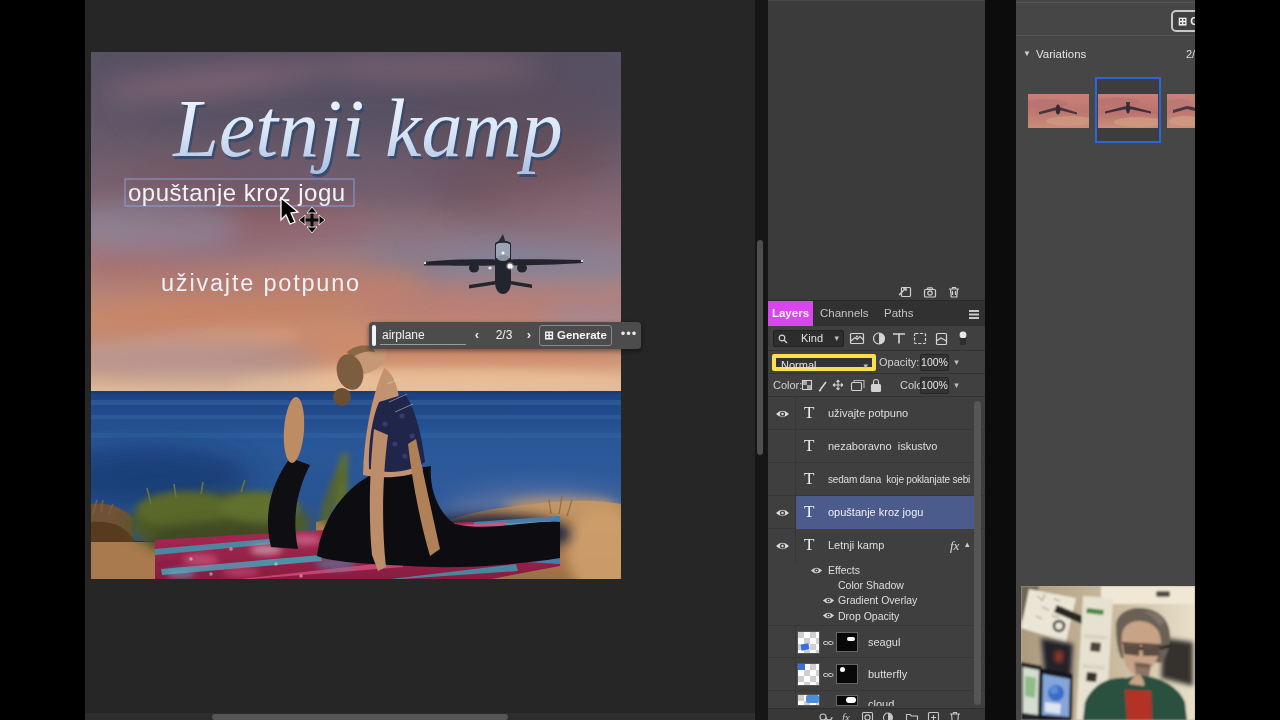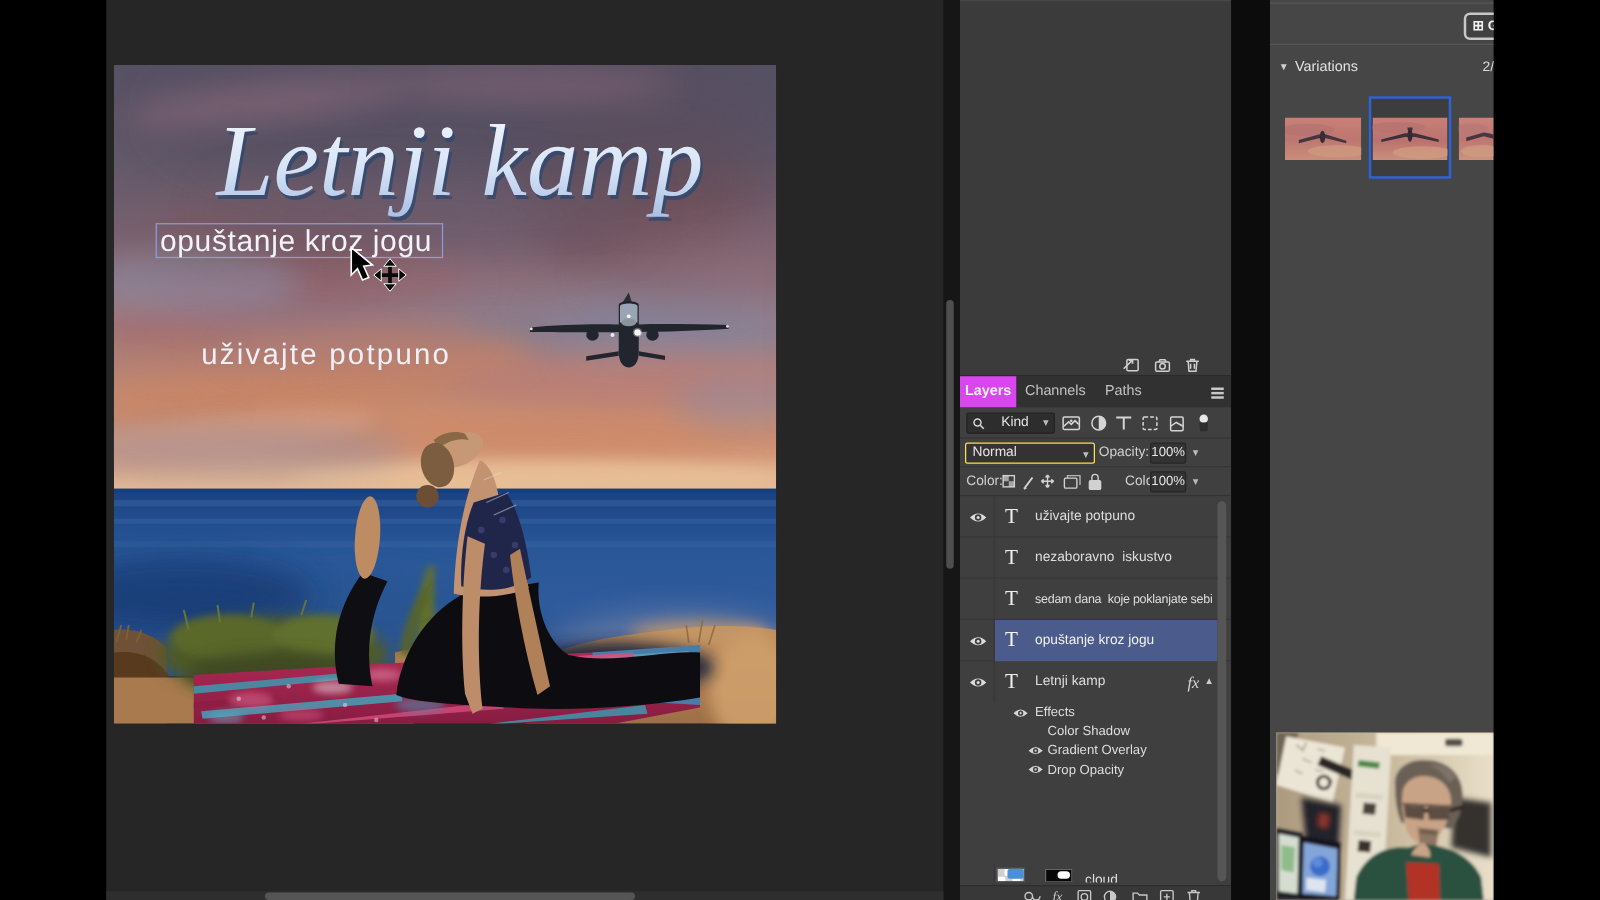--- a/index.html
+++ b/index.html
@@ -199,20 +199,30 @@
         <g fill="#0a0a0a" stroke="#fff" stroke-width="0.8">
           <path d="M208,168 L214,163 L214,173 Z"></path>
           <path d="M234,168 L228,163 L228,173 Z"></path>
           <path d="M221,155 L216,161 L226,161 Z"></path>
           <path d="M221,181 L216,175 L226,175 Z"></path>
         </g>
       </g>
     </svg>
   </div>
 
+  <div class="abs" id="taskbar" style="left:369px;top:322px;width:272px;height:27px;background:#4c4c4c;border-radius:4px;box-shadow:0 2px 5px rgba(0,0,0,0.45);">
+    <div class="abs" style="left:3px;top:3px;width:4px;height:21px;background:#f2f2f2;border-radius:2px;"></div>
+    <div class="abs" style="left:13px;top:3px;width:90px;height:21px;color:#f0f0f0;font-size:12px;line-height:21px;">airplane</div>
+    <div class="abs" style="left:11px;top:22px;width:86px;height:1px;background:#9a9a9a;"></div>
+    <div class="abs" style="left:100px;top:0;width:16px;height:27px;color:#e8e8e8;font-size:13px;line-height:26px;text-align:center;font-weight:bold;">‹</div>
+    <div class="abs" style="left:120px;top:0;width:30px;height:27px;color:#f0f0f0;font-size:12px;line-height:27px;text-align:center;">2/3</div>
+    <div class="abs" style="left:152px;top:0;width:16px;height:27px;color:#e8e8e8;font-size:13px;line-height:26px;text-align:center;font-weight:bold;">›</div>
+    <div class="abs" style="left:170px;top:3px;width:73px;height:21px;border:1px solid #8a8a8a;border-radius:3px;color:#f5f5f5;font-size:11.5px;font-weight:bold;line-height:19px;text-align:center;">⊞ Generate</div>
+    <div class="abs" style="left:248px;top:0;width:24px;height:27px;color:#e8e8e8;font-size:13px;line-height:24px;text-align:center;letter-spacing:1px;">•••</div>
+  </div>
 
   <div class="abs" style="left:85px;top:713px;width:670px;height:7px;background:#2e2e2e;"></div>
   <div class="abs" style="left:212px;top:714px;width:296px;height:6px;background:#555;border-radius:3px;"></div>
   <div class="abs" style="left:756px;top:712px;width:12px;height:8px;background:#3c3c3c;"></div>
 
   <div class="abs" style="left:755px;top:0;width:13px;height:720px;background:#161616;"></div>
   <div class="abs" style="left:757px;top:240px;width:6px;height:215px;background:#4e4e4e;border-radius:3px;"></div>
 
   <div class="abs" id="layerspanel" style="left:768px;top:0;width:217px;height:720px;background:#3e3e3e;">
 
@@ -257,21 +267,21 @@
           <rect x="66.5" y="3.5" width="11" height="10" rx="1" stroke-dasharray="3 1.6"></rect>
           <rect x="88.5" y="3.5" width="10" height="11" rx="1"></rect>
           <path d="M88.5,11 L93,8 L98.5,11"></path>
           <circle cx="115" cy="5" r="3.4" fill="#e8e8e8" stroke="none"></circle>
           <path d="M111.5,8 L118.5,8 L118,15 L112,15 Z" fill="#2d2d2d" stroke="none"></path>
         </g>
       </svg>
     </div>
 
     <div class="abs" style="left:0;top:351px;width:217px;height:23px;background:#404040;border-bottom:1px solid #333;">
-      <div class="abs" style="left:4px;top:3px;width:104px;height:17px;background:#333;border:1px solid #fde047;border-radius:2px;color:#e5e5e5;font-size:11px;line-height:15px;">
+      <div class="abs" style="left:4px;top:3px;width:104px;height:17px;background:#333;border:4px solid #fde047;border-radius:2px;color:#e5e5e5;font-size:11px;line-height:15px;">
         <span style="margin-left:5px;">Normal</span>
         <span class="abs" style="right:4px;top:1px;color:#bbb;font-size:9px;">▾</span>
       </div>
       <div class="abs" style="left:111px;top:3px;color:#d0d0d0;font-size:11px;line-height:17px;">Opacity:</div>
       <div class="abs" style="left:152px;top:3px;width:29px;height:17px;background:#333;border:1px solid #262626;border-radius:2px;color:#e5e5e5;font-size:10.5px;line-height:15px;text-align:center;">100%</div>
       <div class="abs" style="left:182px;top:3px;width:13px;height:17px;color:#bbb;font-size:9px;line-height:17px;text-align:center;">▾</div>
     </div>
 
     <div class="abs" style="left:0;top:374px;width:217px;height:23px;background:#404040;border-bottom:1px solid #333;">
       <div class="abs" style="left:5px;top:3px;color:#d0d0d0;font-size:11px;line-height:17px;">Color:</div>
@@ -363,21 +373,51 @@
       </div>
       <div class="abs" style="left:0;top:211px;width:217px;height:16px;">
         <svg class="abs" style="left:54px;top:3px;" width="13" height="9" viewBox="0 0 15 10">
             <path d="M1,5 Q7.5,-1.5 14,5 Q7.5,11.5 1,5 Z" fill="#d5d5d5"></path>
             <circle cx="7.5" cy="5" r="2.4" fill="#3f3f3f"></circle>
             <circle cx="7.5" cy="5" r="1" fill="#d5d5d5"></circle>
           </svg>
         <div class="abs" style="left:70px;top:2px;font-size:10.5px;">Drop Opacity</div>
       </div>
 
-
+      <div class="abs" style="left:0;top:228px;width:217px;height:33px;border-top:1px solid #373737;border-bottom:1px solid #373737;">
+        <div class="abs" style="left:27px;top:0;width:1px;height:33px;background:#373737;"></div>
+        <div class="abs" style="left:29px;top:5px;width:23px;height:23px;background:
+          conic-gradient(#fff 0 25%,#cfcfcf 0 50%,#fff 0 75%,#cfcfcf 0) 0 0/12px 12px;border:1px solid #555;"></div>
+        <div class="abs" style="left:33px;top:18px;width:8px;height:6px;background:#3a6fd8;transform:rotate(-10deg);"></div>
+        <svg class="abs" style="left:55px;top:13px;" width="11" height="8" viewBox="0 0 11 8">
+            <g stroke="#c9c9c9" fill="none" stroke-width="1">
+              <rect x="0.5" y="2.5" width="4.5" height="3" rx="1.5"></rect>
+              <rect x="5.5" y="2.5" width="4.5" height="3" rx="1.5"></rect>
+            </g>
+          </svg>
+        <div class="abs" style="left:68px;top:6px;width:22px;height:20px;background:#080808;border:1px solid #666;"></div>
+        <div class="abs" style="left:79px;top:11px;width:8px;height:4px;background:#fff;border-radius:2px;"></div>
+        <div class="abs" style="left:100px;top:10px;">seagul</div>
+      </div>
+
+      <div class="abs" style="left:0;top:261px;width:217px;height:33px;border-bottom:1px solid #373737;">
+        <div class="abs" style="left:27px;top:0;width:1px;height:33px;background:#373737;"></div>
+        <div class="abs" style="left:29px;top:5px;width:23px;height:23px;background:
+          conic-gradient(#fff 0 25%,#cfcfcf 0 50%,#fff 0 75%,#cfcfcf 0) 0 0/12px 12px;border:1px solid #555;"></div>
+        <div class="abs" style="left:30px;top:6px;width:7px;height:6px;background:#3a6fd8;"></div>
+        <svg class="abs" style="left:55px;top:13px;" width="11" height="8" viewBox="0 0 11 8">
+            <g stroke="#c9c9c9" fill="none" stroke-width="1">
+              <rect x="0.5" y="2.5" width="4.5" height="3" rx="1.5"></rect>
+              <rect x="5.5" y="2.5" width="4.5" height="3" rx="1.5"></rect>
+            </g>
+          </svg>
+        <div class="abs" style="left:68px;top:6px;width:22px;height:20px;background:#080808;border:1px solid #666;"></div>
+        <div class="abs" style="left:72px;top:9px;width:5px;height:5px;background:#fff;border-radius:50%;"></div>
+        <div class="abs" style="left:100px;top:10px;">butterfly</div>
+      </div>
 
       <div class="abs" style="left:0;top:294px;width:217px;height:15px;overflow:hidden;">
         <div class="abs" style="left:27px;top:0;width:1px;height:15px;background:#373737;"></div>
         <div class="abs" style="left:29px;top:3px;width:23px;height:12px;background:
           conic-gradient(#fff 0 25%,#cfcfcf 0 50%,#fff 0 75%,#cfcfcf 0) 0 0/12px 12px;border:1px solid #555;"></div>
         <div class="abs" style="left:38px;top:4px;width:13px;height:8px;background:#4a90d8;border-radius:2px;"></div>
         <div class="abs" style="left:68px;top:4px;width:22px;height:11px;background:#080808;border:1px solid #666;"></div>
         <div class="abs" style="left:78px;top:6px;width:10px;height:6px;background:#fff;border-radius:3px;"></div>
         <div class="abs" style="left:100px;top:7px;">cloud</div>
       </div>

